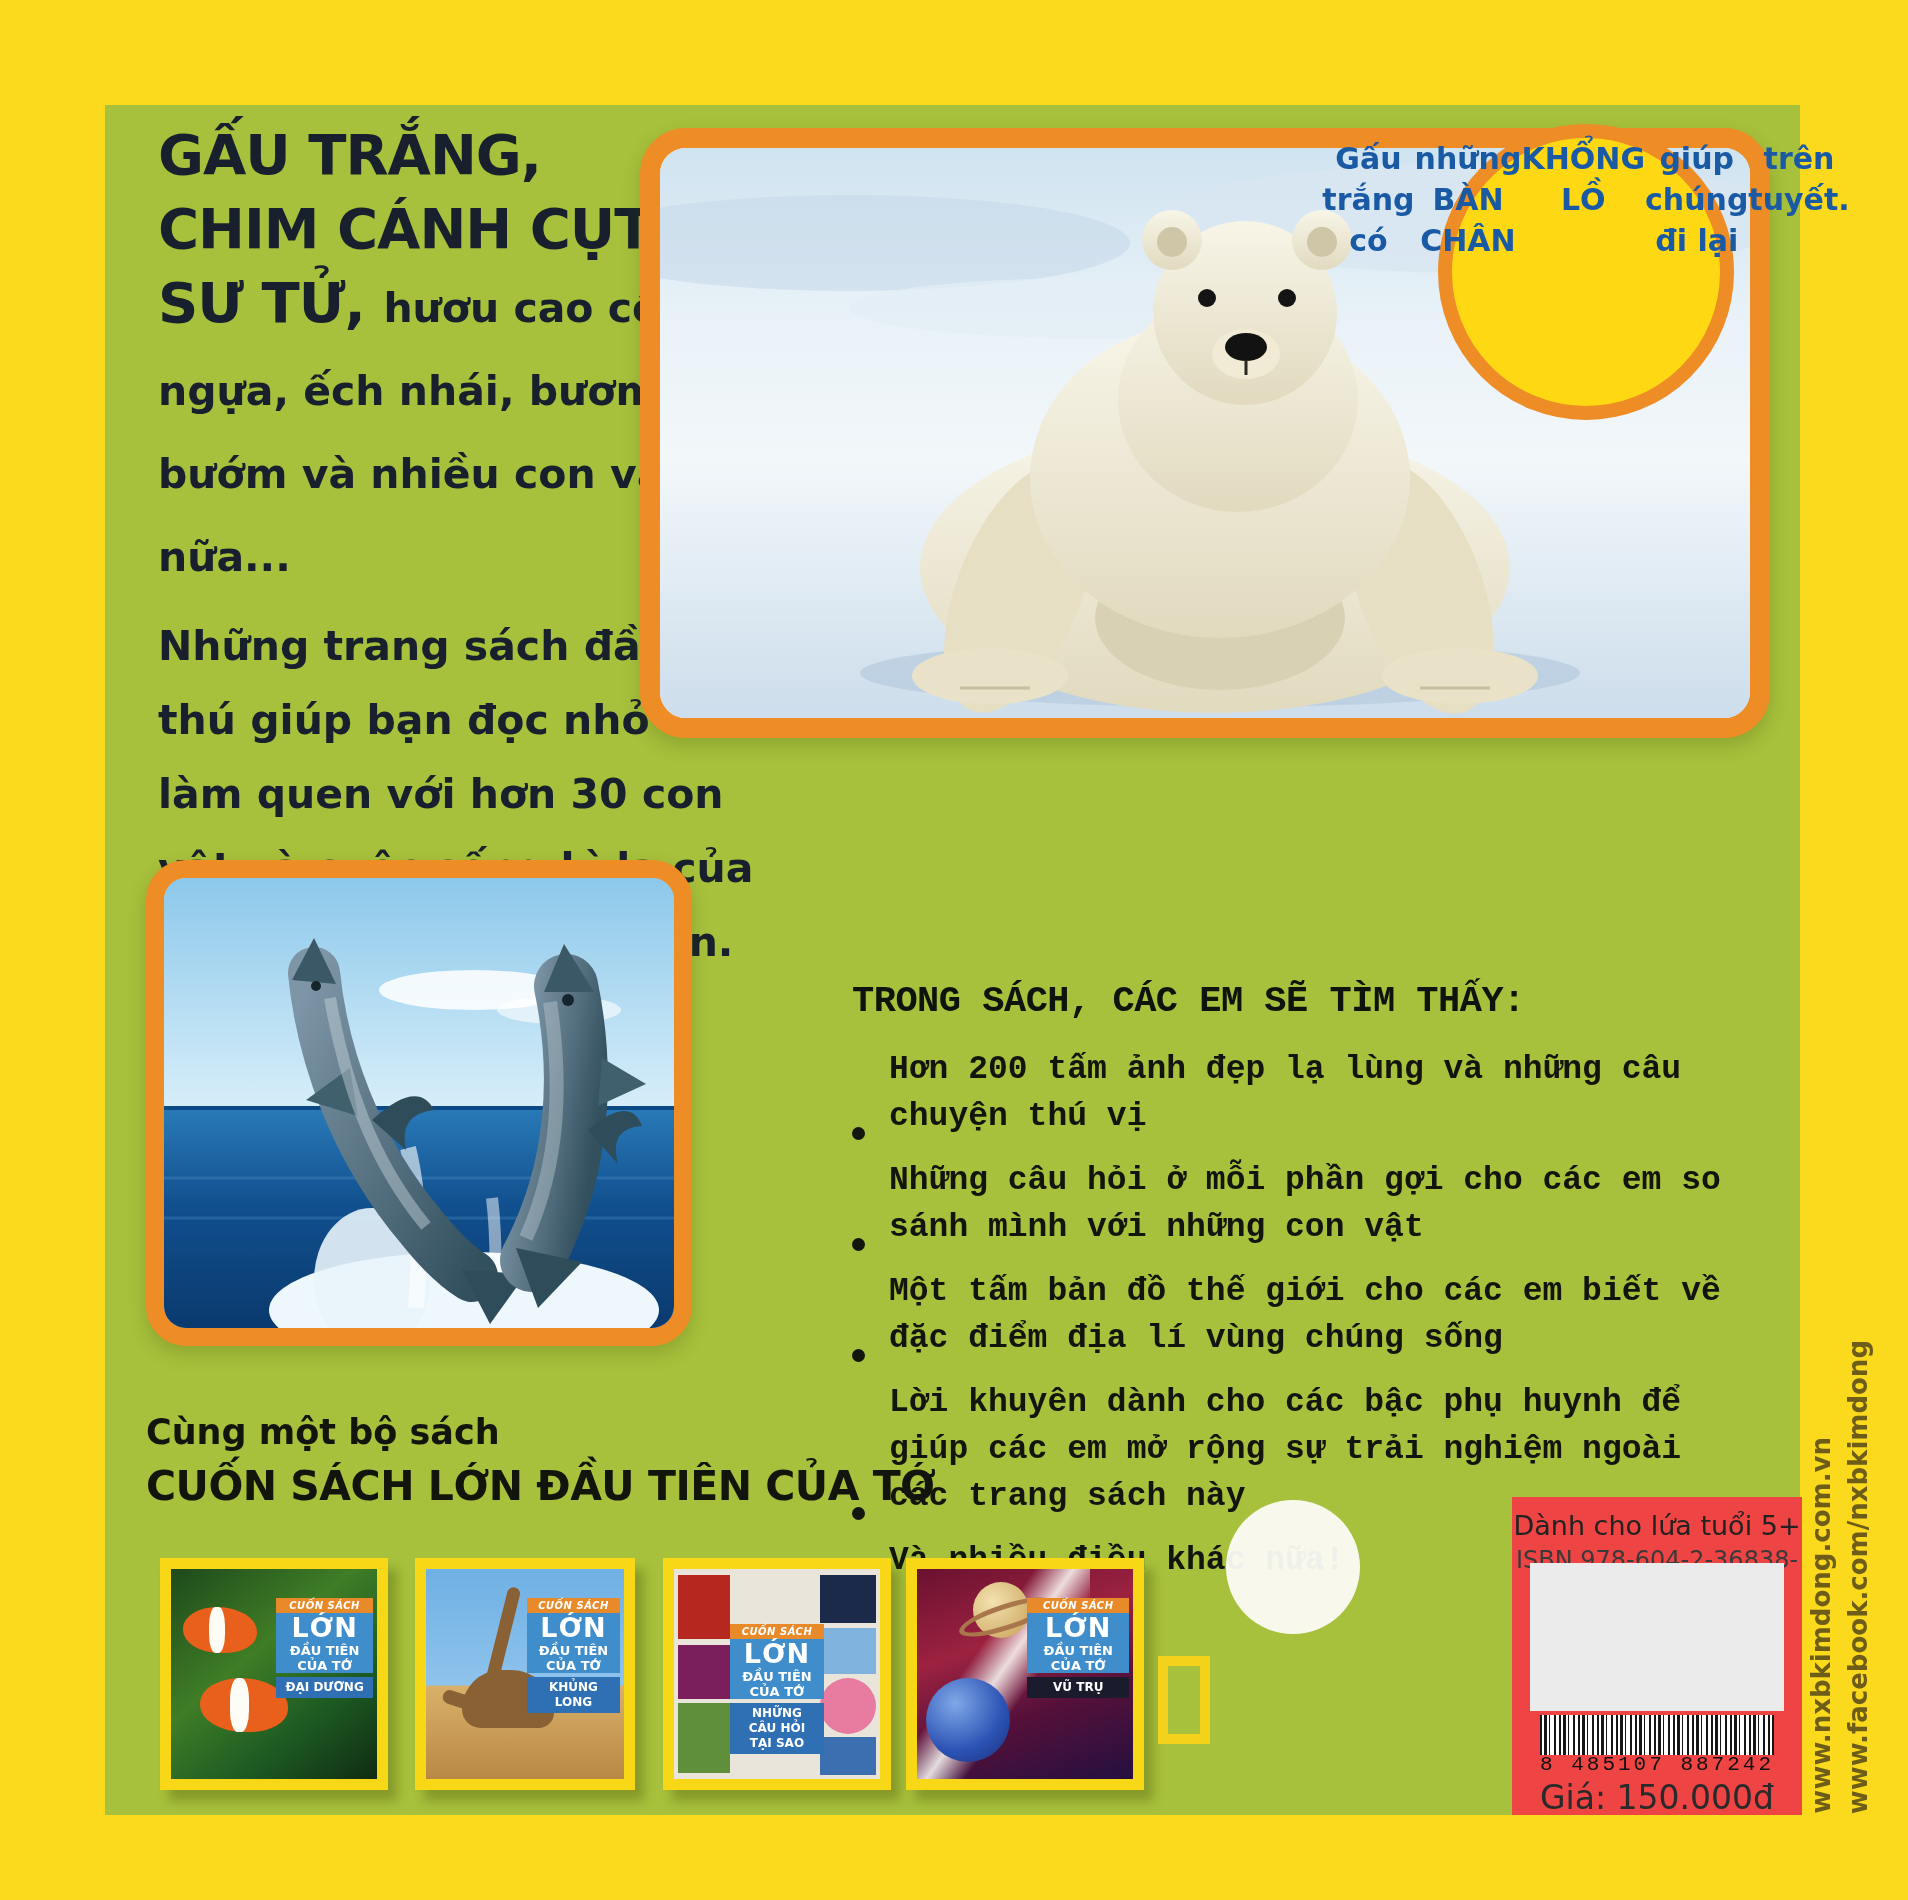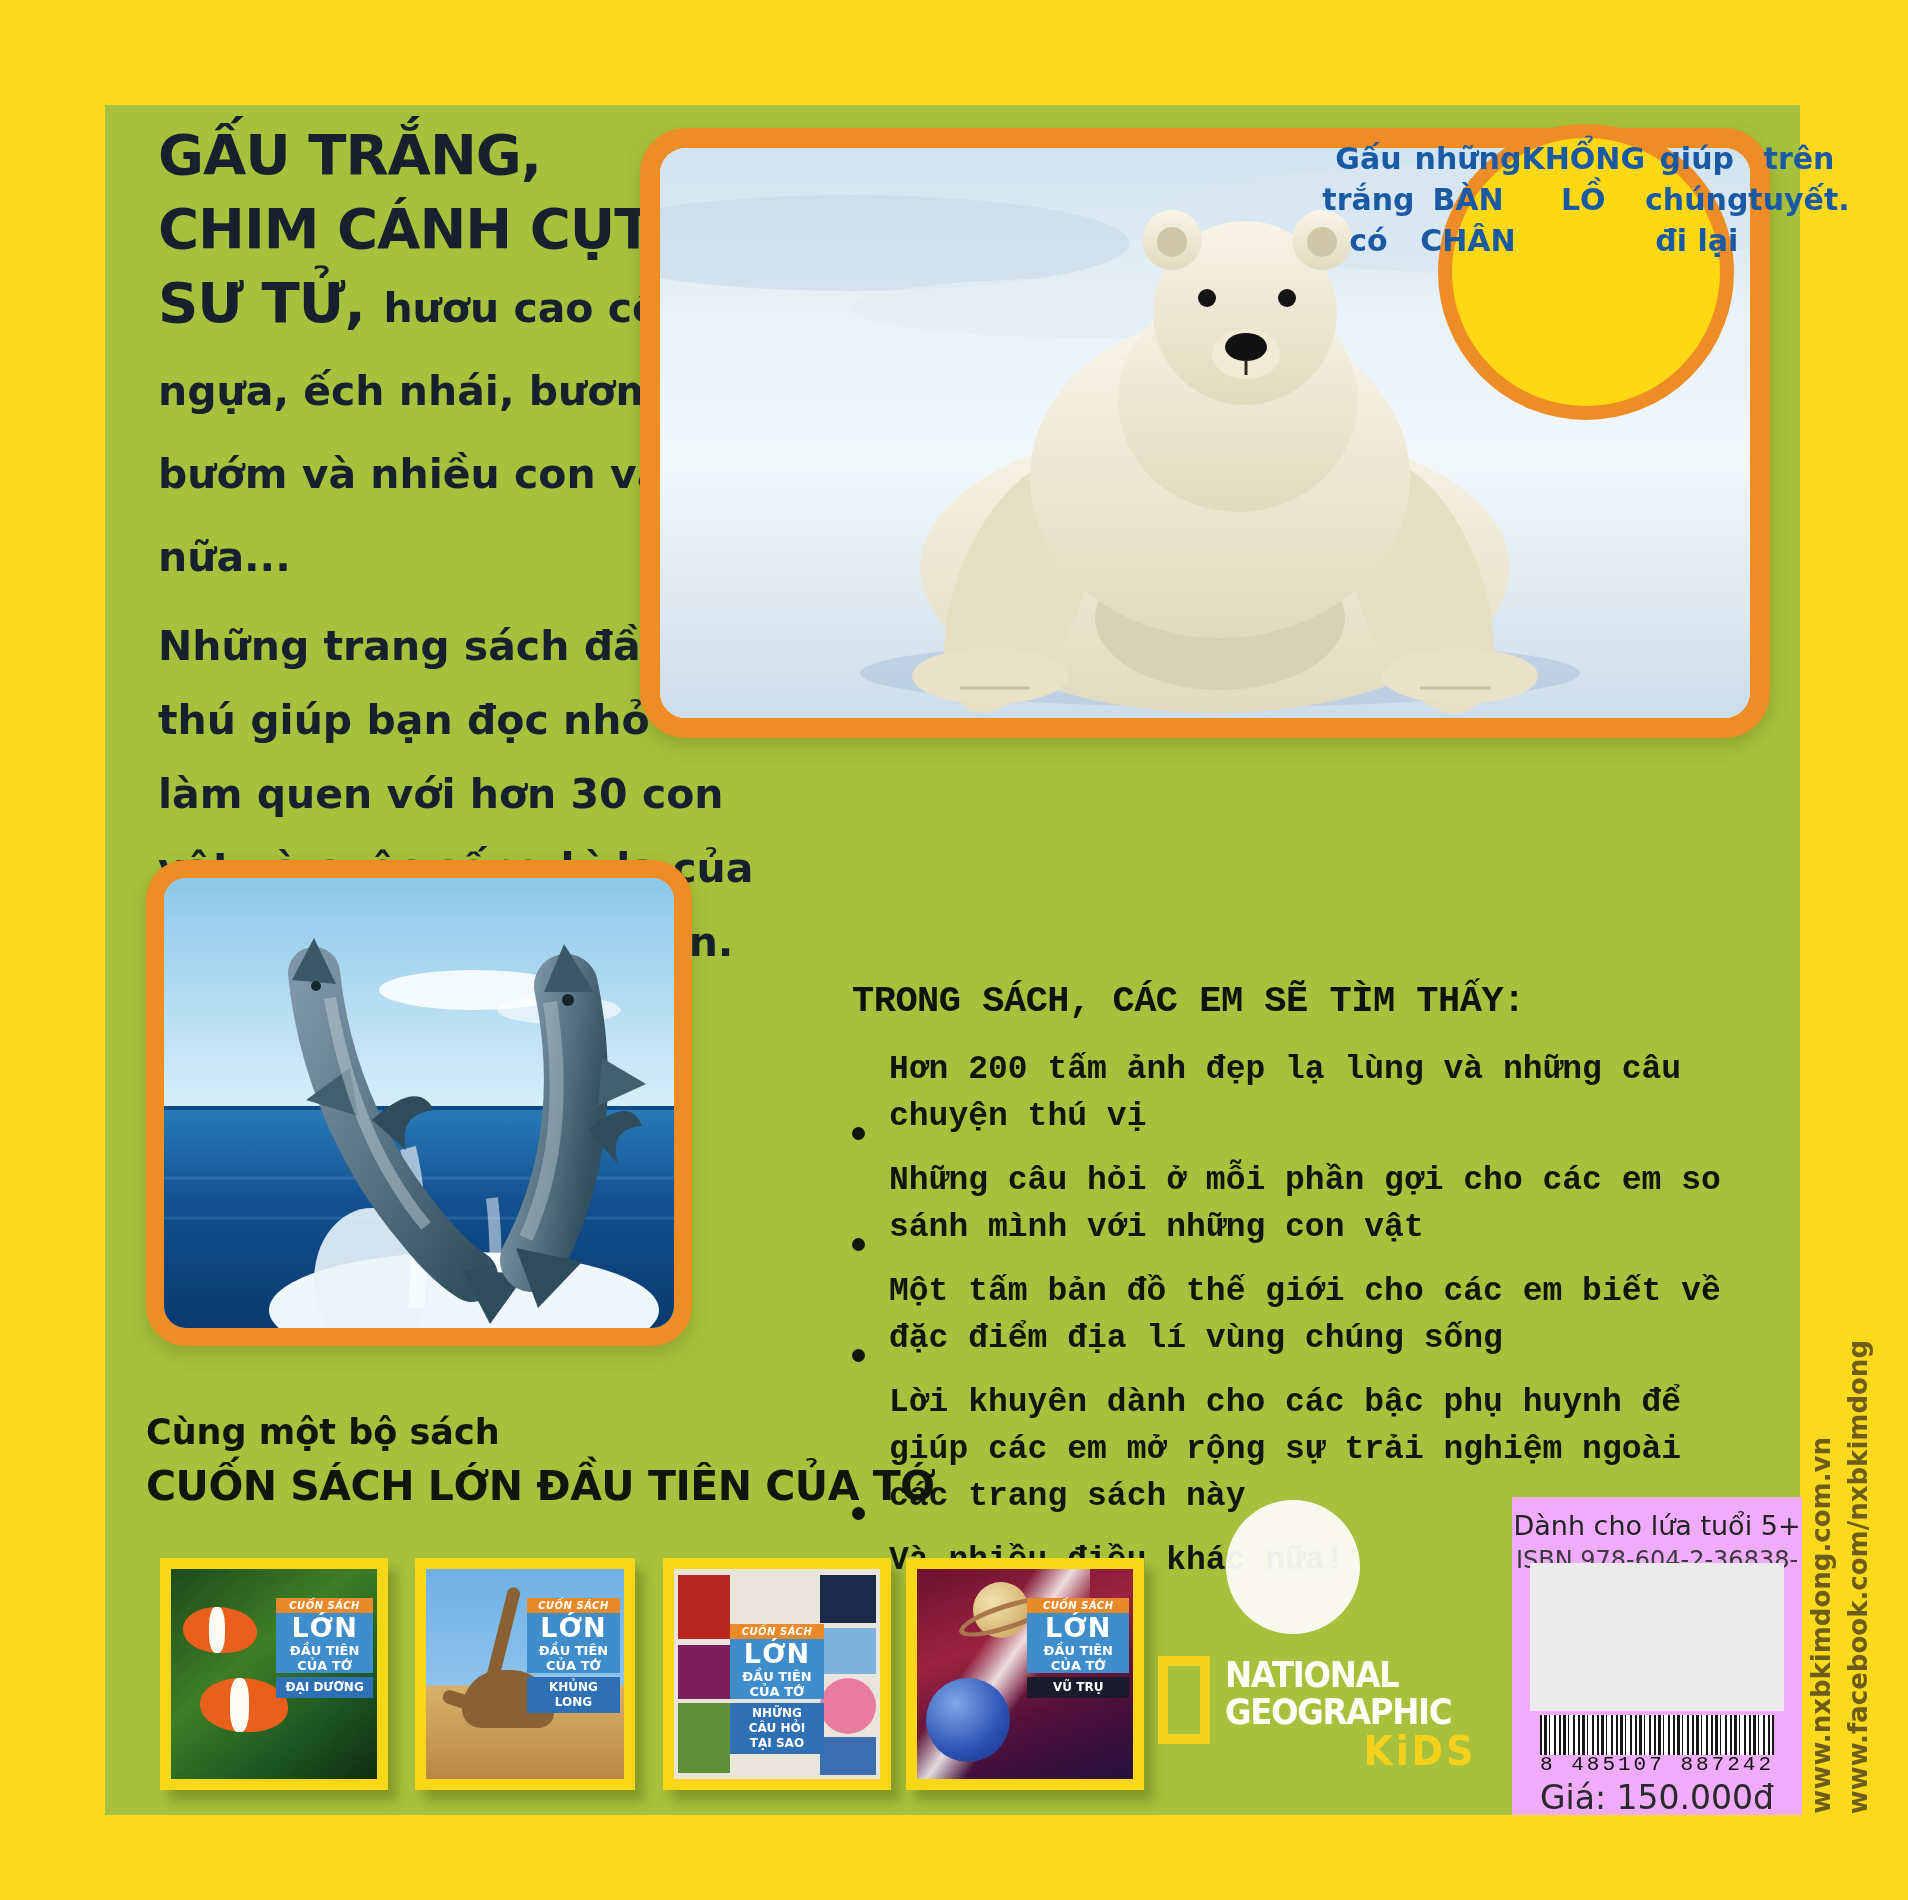--- a/index.html
+++ b/index.html
@@ -82,21 +82,21 @@
   
   .kimdong-circle{position:absolute;left:1226px;top:1500px;width:134px;height:134px;border-radius:50%;
                   background:rgba(252,252,246,.95);}
   .ng-logo{position:absolute;left:1158px;top:1656px;display:flex;gap:15px;align-items:flex-start;}
   .ng-rect{width:52px;height:88px;border:10px solid #f4d11b;box-sizing:border-box;}
   .ng-text{display:flex;flex-direction:column;}
   .ng-line{font-size:36px;font-weight:bold;color:#fffef7;letter-spacing:-1.5px;line-height:37px;transform:scaleX(.9);transform-origin:left;}
   .ng-kids{font-size:40px;font-weight:bold;color:#f4d11b;letter-spacing:3px;text-align:right;line-height:42px;transform:scaleX(.95);transform-origin:right;}
 
   
-  .label{position:absolute;left:1512px;top:1497px;width:290px;height:318px;background:#f0abfc;text-align:center;}
+  .label{position:absolute;left:1512px;top:1497px;width:290px;height:318px;background:#ef4444;text-align:center;}
   .label .age{padding-top:13px;font-size:27px;color:#222;}
   .label .isbn{margin-top:5px;font-size:24px;color:#3a3a3a;}
   .label .sticker{position:absolute;left:18px;right:18px;top:66px;height:148px;background:#ebebec;}
   .label .bars{position:absolute;left:28px;top:218px;width:234px;height:40px;
     background:repeating-linear-gradient(90deg,#161616 0 2px,#fff 2px 4px,#161616 4px 7px,#fff 7px 9px,#161616 9px 10px,#fff 10px 14px,#161616 14px 16px,#fff 16px 19px);}
   .label .digits{position:absolute;left:0;right:0;top:256px;font-family:"Liberation Mono","DejaVu Sans Mono",monospace;
     font-size:21px;letter-spacing:3px;color:#111;}
   .label .price{position:absolute;left:0;right:0;top:281px;font-size:33px;color:#2a2a2a;}
 
   
@@ -305,25 +305,20 @@
       <div class="mini-line">ĐẦU TIÊN</div>
       <div class="mini-line">CỦA TỚ</div>
       <div class="mini-title">VŨ TRỤ</div>
     </div>
   </div>
 </div>
 
 <div class="kimdong-circle"></div>
 <div class="ng-logo">
   <div class="ng-rect"></div>
-  <div class="ng-text">
-    <span class="ng-line">NATIONAL</span>
-    <span class="ng-line">GEOGRAPHIC</span>
-    <span class="ng-kids">KiDS</span>
-  </div>
 </div>
 
 <div class="label">
   <div class="age">Dành cho lứa tuổi 5+</div>
   <div class="isbn">ISBN 978-604-2-36838-4</div>
   <div class="sticker"></div>
   <div class="bars"></div>
   <div class="digits">8 485107 887242</div>
   <div class="price">Giá: 150.000đ</div>
 </div>

